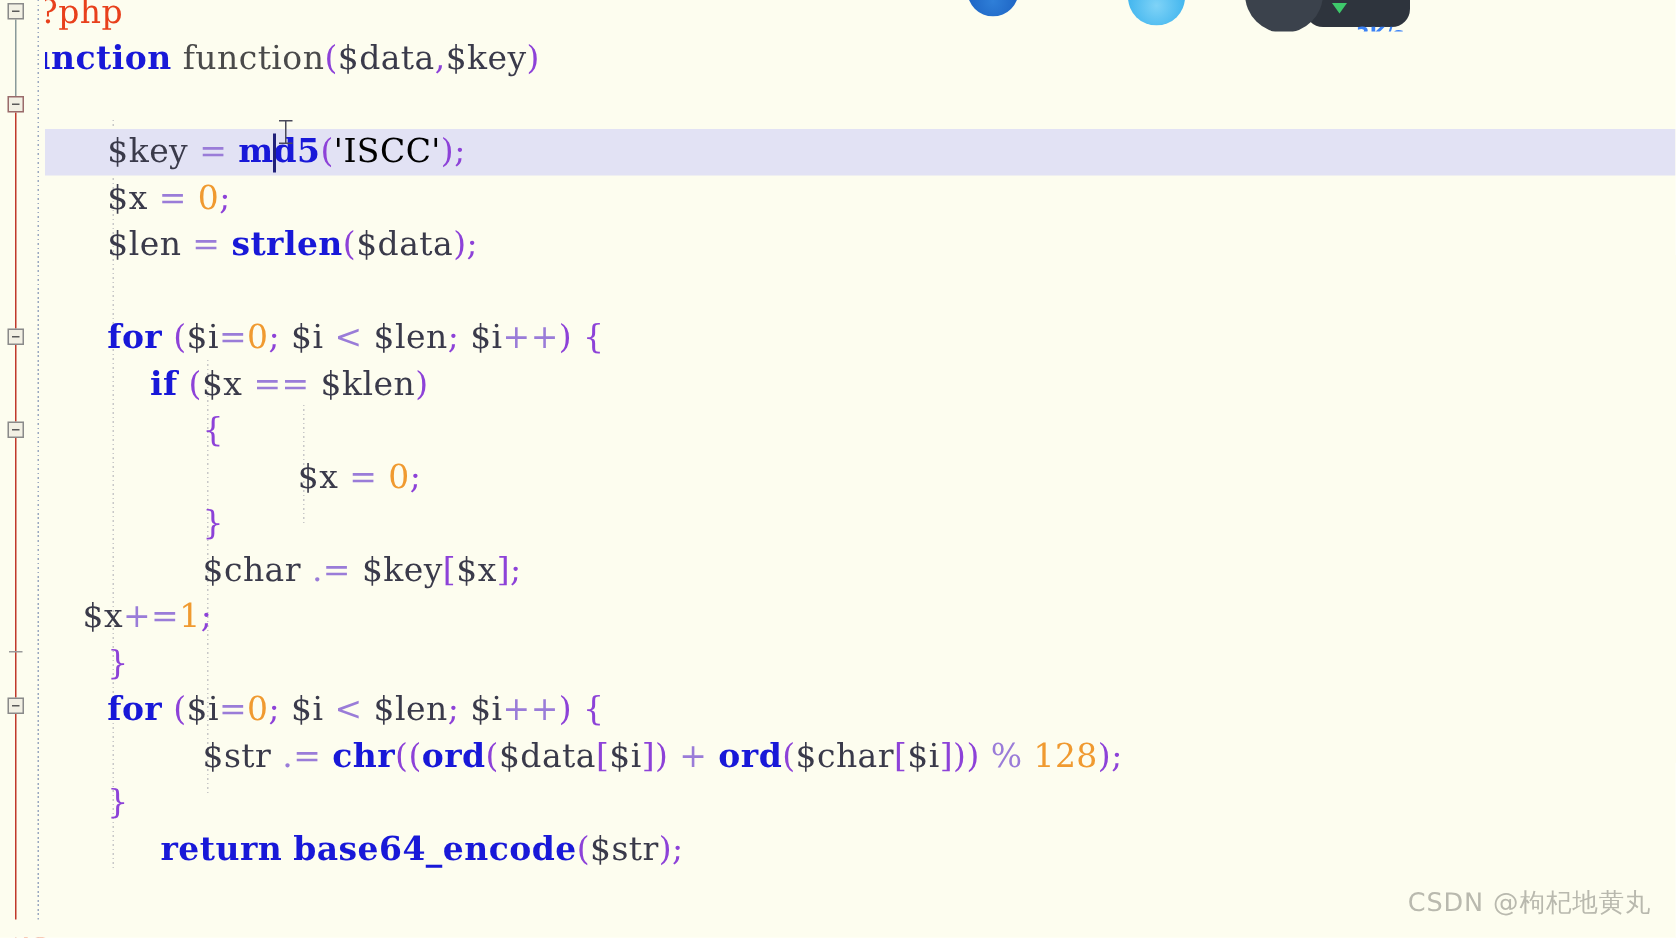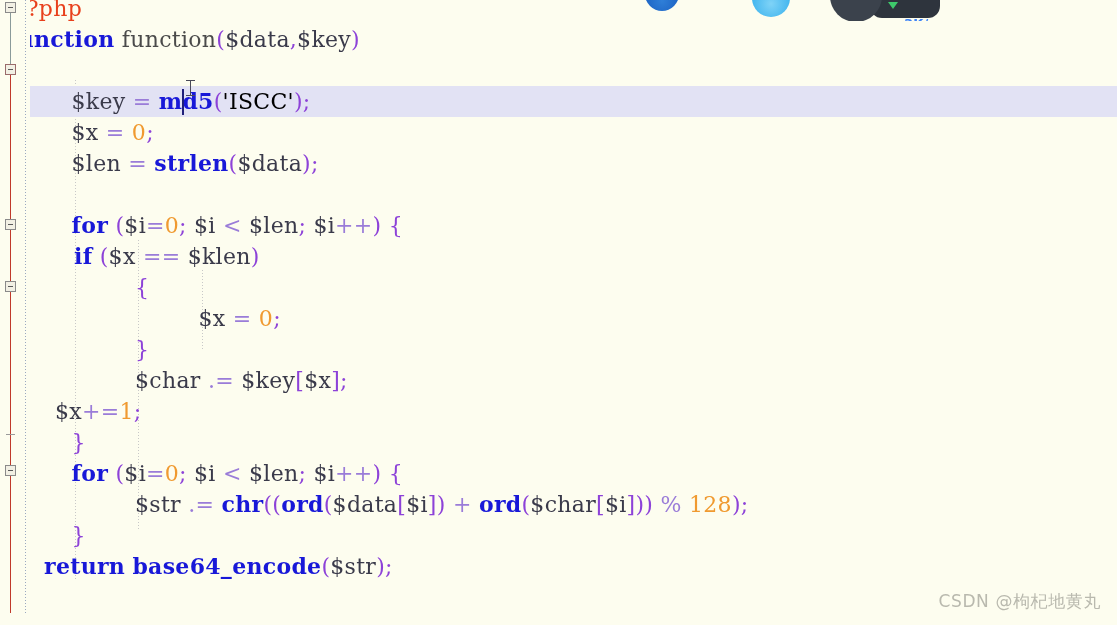--- a/index.html
+++ b/index.html
@@ -253,31 +253,31 @@
   <div class="indent-guide" style="left:202px; top:270px; height:80px;"></div>
 
   <div id="code">
       <div class="line" style="top: -7px;"><span class="txt" style="padding-left: 8px;"><span class="tag">&lt;?php</span></span></div>
       <div class="line" style="top: 24px;"><span class="txt" style="padding-left: 8px;"><span class="kw">function</span><span class="plain"> </span><span class="plain">function</span><span class="punc">(</span><span class="var">$data</span><span class="punc">,</span><span class="var">$key</span><span class="punc">)</span></span></div>
       <div class="line" style="top: 55px;"><span class="txt" style="padding-left: 8px;"><span class="brace">{</span></span></div>
       <div class="line hl" style="top: 86px;"><span class="txt" style="padding-left: 71.5px;"><span class="var">$key</span><span class="plain"> </span><span class="op">=</span><span class="plain"> </span><span class="fn">md5</span><span class="punc">(</span><span class="str">'ISCC'</span><span class="punc">)</span><span class="punc">;</span></span></div>
       <div class="line" style="top: 117px;"><span class="txt" style="padding-left: 71.5px;"><span class="var">$x</span><span class="plain"> </span><span class="op">=</span><span class="plain"> </span><span class="num">0</span><span class="punc">;</span></span></div>
       <div class="line" style="top: 148px; text-decoration: underline;"><span class="txt" style="padding-left: 71.5px;"><span class="var">$len</span><span class="plain"> </span><span class="op">=</span><span class="plain"> </span><span class="fn">strlen</span><span class="punc">(</span><span class="var">$data</span><span class="punc">)</span><span class="punc">;</span></span></div>
       <div class="line" style="top: 210px;"><span class="txt" style="padding-left: 71.5px;"><span class="kw">for</span><span class="plain"> </span><span class="punc">(</span><span class="var">$i</span><span class="op">=</span><span class="num">0</span><span class="punc">;</span><span class="plain"> </span><span class="var">$i</span><span class="plain"> </span><span class="op">&lt;</span><span class="plain"> </span><span class="var">$len</span><span class="punc">;</span><span class="plain"> </span><span class="var">$i</span><span class="op">++</span><span class="punc">)</span><span class="plain"> </span><span class="brace">{</span></span></div>
-      <div class="line" style="top: 241px;"><span class="txt" style="padding-left: 74px;"><span class="kw">if</span><span class="plain"> </span><span class="punc">(</span><span class="var">$x</span><span class="plain"> </span><span class="op">==</span><span class="plain"> </span><span class="var">$klen</span><span class="punc">)</span></span></div>
+      <div class="line" style="top: 241px;"><span class="txt" style="padding-left: 100px;"><span class="kw">if</span><span class="plain"> </span><span class="punc">(</span><span class="var">$x</span><span class="plain"> </span><span class="op">==</span><span class="plain"> </span><span class="var">$klen</span><span class="punc">)</span></span></div>
       <div class="line" style="top: 272px;"><span class="txt" style="padding-left: 135px;"><span class="brace">{</span></span></div>
       <div class="line" style="top: 303px;"><span class="txt" style="padding-left: 198.5px;"><span class="var">$x</span><span class="plain"> </span><span class="op">=</span><span class="plain"> </span><span class="num">0</span><span class="punc">;</span></span></div>
       <div class="line" style="top: 334px;"><span class="txt" style="padding-left: 135px;"><span class="brace">}</span></span></div>
       <div class="line" style="top: 365px;"><span class="txt" style="padding-left: 135px;"><span class="var">$char</span><span class="plain"> </span><span class="op">.=</span><span class="plain"> </span><span class="var">$key</span><span class="punc">[</span><span class="var">$x</span><span class="punc">]</span><span class="punc">;</span></span></div>
       <div class="line" style="top: 396px;"><span class="txt" style="padding-left: 55px;"><span class="var">$x</span><span class="op">+=</span><span class="num">1</span><span class="punc">;</span></span></div>
       <div class="line" style="top: 427px;"><span class="txt" style="padding-left: 71.5px;"><span class="brace">}</span></span></div>
       <div class="line" style="top: 458px;"><span class="txt" style="padding-left: 71.5px;"><span class="kw">for</span><span class="plain"> </span><span class="punc">(</span><span class="var">$i</span><span class="op">=</span><span class="num">0</span><span class="punc">;</span><span class="plain"> </span><span class="var">$i</span><span class="plain"> </span><span class="op">&lt;</span><span class="plain"> </span><span class="var">$len</span><span class="punc">;</span><span class="plain"> </span><span class="var">$i</span><span class="op">++</span><span class="punc">)</span><span class="plain"> </span><span class="brace">{</span></span></div>
       <div class="line" style="top: 489px;"><span class="txt" style="padding-left: 135px;"><span class="var">$str</span><span class="plain"> </span><span class="op">.=</span><span class="plain"> </span><span class="fn">chr</span><span class="punc">((</span><span class="fn">ord</span><span class="punc">(</span><span class="var">$data</span><span class="punc">[</span><span class="var">$i</span><span class="punc">])</span><span class="plain"> </span><span class="op">+</span><span class="plain"> </span><span class="fn">ord</span><span class="punc">(</span><span class="var">$char</span><span class="punc">[</span><span class="var">$i</span><span class="punc">]))</span><span class="plain"> </span><span class="op">%</span><span class="plain"> </span><span class="num">128</span><span class="punc">)</span><span class="punc">;</span></span></div>
       <div class="line" style="top: 520px;"><span class="txt" style="padding-left: 71.5px;"><span class="brace">}</span></span></div>
-      <div class="line" style="top: 551px;"><span class="txt" style="padding-left: 44px;"><span class="kw">return</span><span class="plain"> </span><span class="fn">base64_encode</span><span class="punc">(</span><span class="var">$str</span><span class="punc">)</span><span class="punc">;</span></span></div>
+      <div class="line" style="top: 551px;"><span class="txt" style="padding-left: 107px;"><span class="kw">return</span><span class="plain"> </span><span class="fn">base64_encode</span><span class="punc">(</span><span class="var">$str</span><span class="punc">)</span><span class="punc">;</span></span></div>
       <div class="line" style="top: 582px;"><span class="txt" style="padding-left: 8px;"><span class="brace">}</span></span></div>
       <div class="line" style="top: 613px;"><span class="txt" style="padding-left: 8px;"><span class="tag">?&gt;</span></span></div>
     </div>
 
   <div id="caret" style="left:182px; top:89px;"></div>
 
   <div id="mouse-ibeam" style="left:186px; top:80px;">
       <span></span>
     </div>
 

